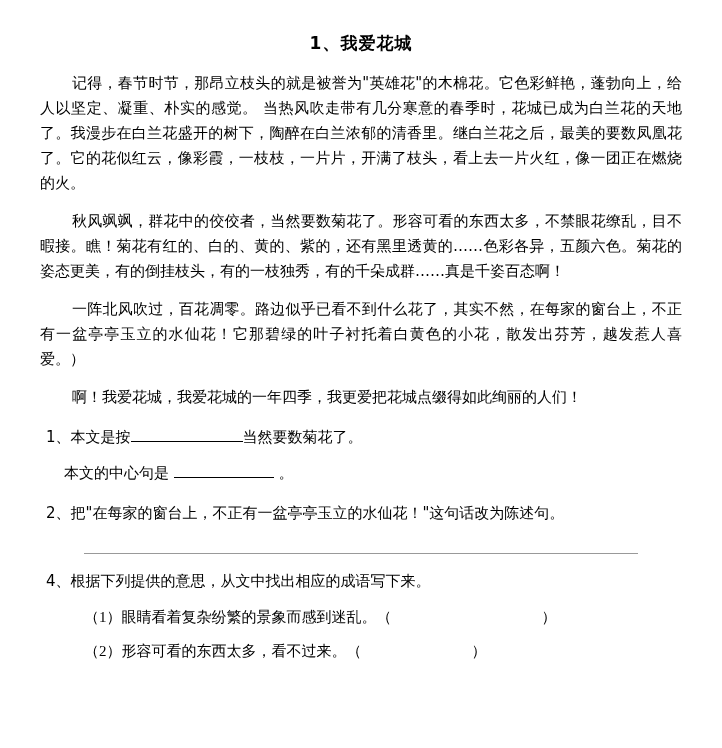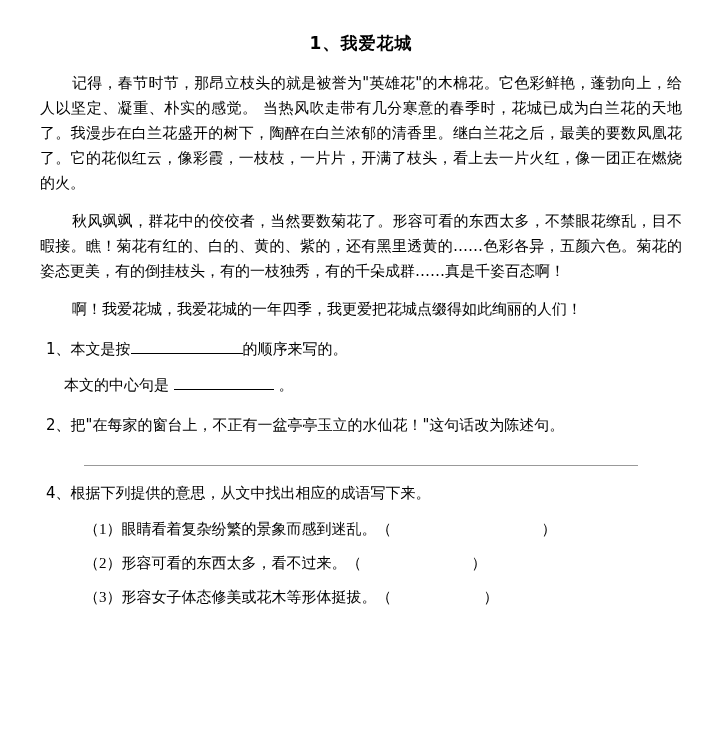--- a/index.html
+++ b/index.html
@@ -86,41 +86,39 @@
 </style>
 </head>
 <body>
 
 <div class="page">
 
   <div class="doc-title">1、我爱花城</div>
 
   <p class="para indent2">记得，春节时节，那昂立枝头的就是被誉为"英雄花"的木棉花。它色彩鲜艳，蓬勃向上，给人以坚定、凝重、朴实的感觉。 当热风吹走带有几分寒意的春季时，花城已成为白兰花的天地了。我漫步在白兰花盛开的树下，陶醉在白兰浓郁的清香里。继白兰花之后，最美的要数凤凰花了。它的花似红云，像彩霞，一枝枝，一片片，开满了枝头，看上去一片火红，像一团正在燃烧的火。</p>
   <p class="para indent2">秋风飒飒，群花中的佼佼者，当然要数菊花了。形容可看的东西太多，不禁眼花缭乱，目不暇接。瞧！菊花有红的、白的、黄的、紫的，还有黑里透黄的……色彩各异，五颜六色。菊花的姿态更美，有的倒挂枝头，有的一枝独秀，有的千朵成群……真是千姿百态啊！</p>
+  <p class="para indent2">一阵北风吹过，百花凋零。路边似乎已看不到什么花了，其实不然，在每家的窗台上，不正有一盆亭亭玉立的水仙花！它那碧绿的叶子衬托着白黄色的小花，散发出芬芳，越发惹人喜爱。）</p>
   <p class="para indent2">啊！我爱花城，我爱花城的一年四季，我更爱把花城点缀得如此绚丽的人们！</p>
 
   <div class="q q-main">
-    <span>1、本文是按</span><span class="blank-ul blank-110"></span><span>的顺序来写的。</span>
+    <span>1、本文是按</span><span class="blank-ul blank-110"></span><span>当然要数菊花了。</span>
   </div>
 
   <div class="q q-sub">
     <span>本文的中心句是</span>&nbsp;<span class="blank-ul blank-100"></span>&nbsp;<span>。</span>
   </div>
 
   <div class="q q-main">2、把"在每家的窗台上，不正有一盆亭亭玉立的水仙花！"这句话改为陈述句。</div>
 
   <div class="answer-line"></div>
 
   <div class="q q-main">4、根据下列提供的意思，从文中找出相应的成语写下来。</div>
 
   <div class="q q-item">
     <span>（1）眼睛看着复杂纷繁的景象而感到迷乱。（</span><span class="paren-gap"></span><span>）</span>
   </div>
 
   <div class="q q-item">
     <span>（2）形容可看的东西太多，看不过来。（</span><span class="paren-gap-sm"></span><span>）</span>
   </div>
 
-  <div class="q q-item">
-    <span>（3）形容女子体态修美或花木等形体挺拔。（</span><span class="paren-gap-xs"></span><span>）</span>
-  </div>
 
 </div>
 
 </body></html>

